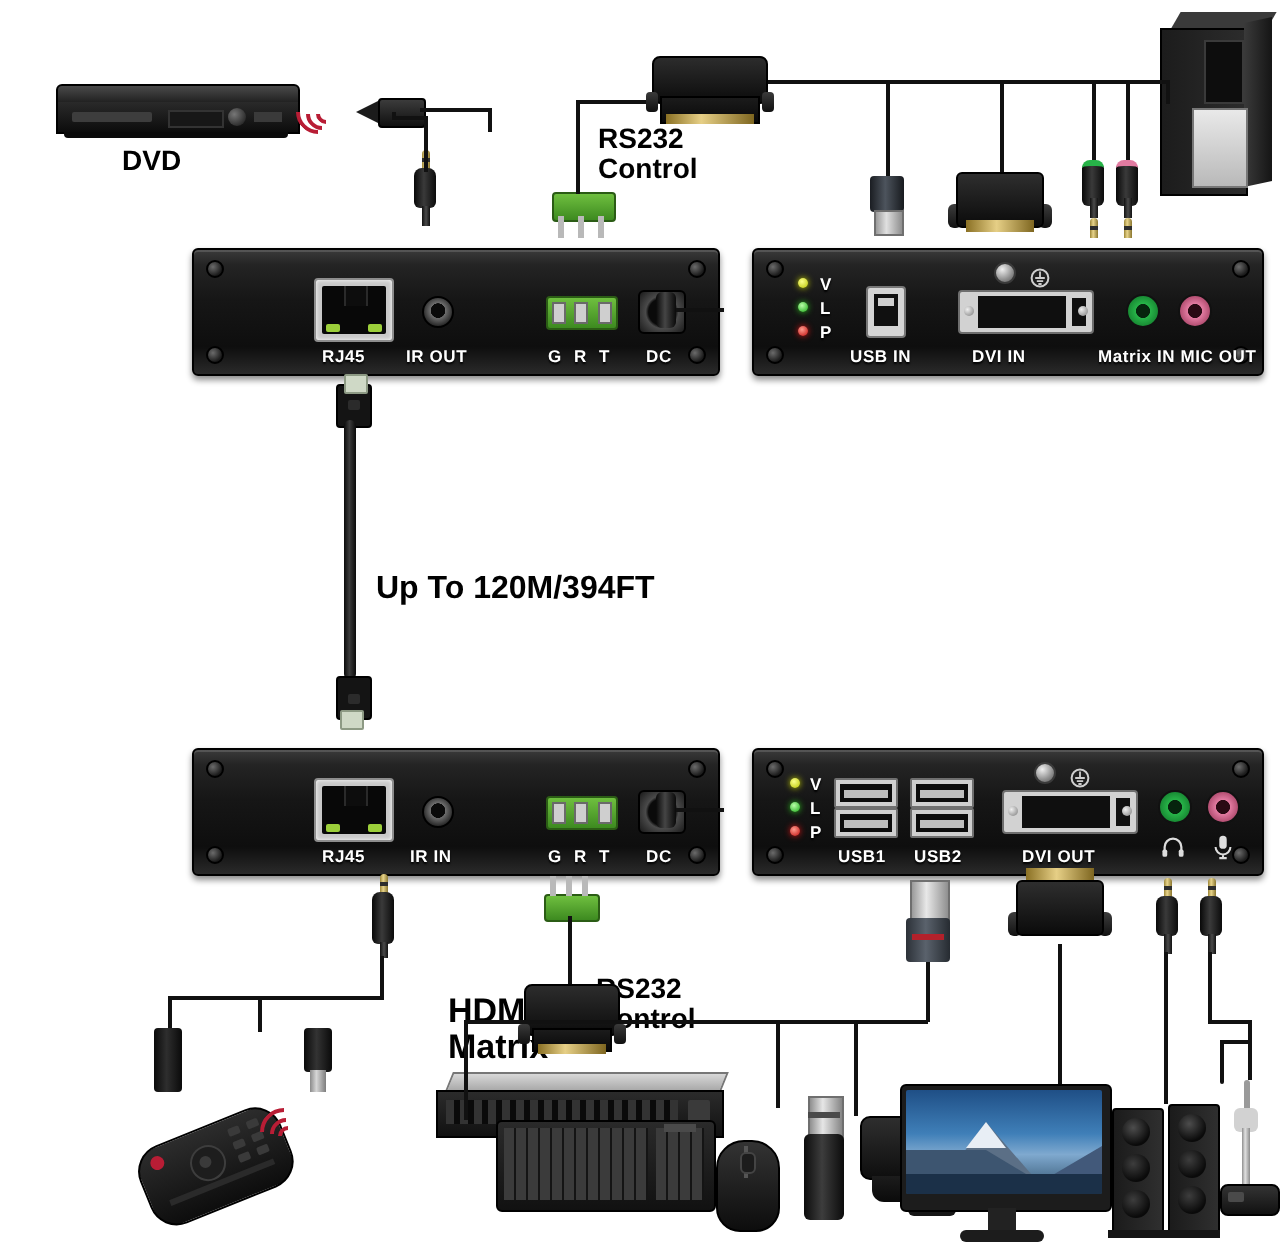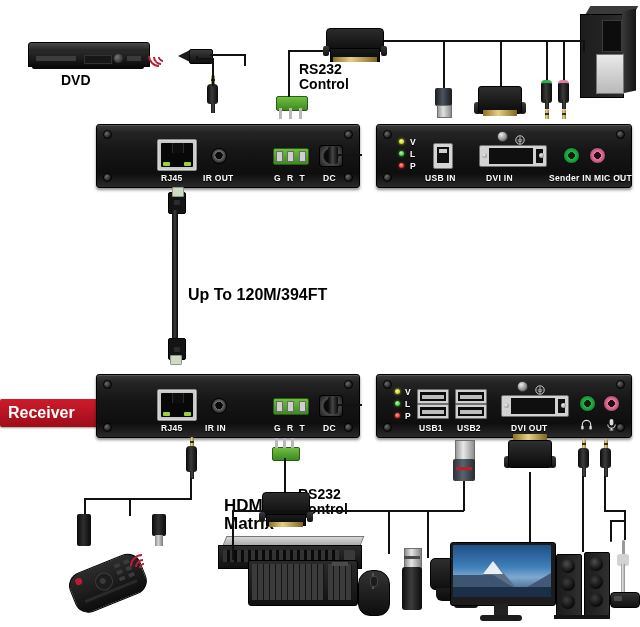--- a/index.html
+++ b/index.html
@@ -276,32 +276,29 @@
     <div class="screwicon" style="left:120px;top:6px;"></div>
     <div class="gndicon" style="left:138px;top:6px;">
       <svg viewBox="0 0 10 10" width="10" height="10">
           <circle cx="5" cy="5" r="4.2" fill="none" stroke="#cfcfcf" stroke-width="1"></circle>
           <path d="M5 1.8 V5 M2.6 5 H7.4 M3.4 6.6 H6.6 M4.2 8 H5.8" stroke="#cfcfcf" stroke-width="0.9" fill="none"></path>
         </svg>
     </div>
 
     <div class="audio green" style="left:186px;top:22px;width:15px;height:15px;"></div>
     <div class="audio pink" style="left:212px;top:22px;width:15px;height:15px;"></div>
-    <div class="plabel" style="left:172px;top:48px;">Sender IN MIC OUT</div>
+    <div class="plabel" style="left:172px;top:48px;">Matrix IN MIC OUT</div>
   </div>
 
   <div class="rjplug" style="left:168px;top:192px;"></div>
   <div class="wire" style="left:172px;top:210px;width:6px;height:130px;background:linear-gradient(90deg,#0a0a0a,#3c3c3c 45%,#0a0a0a);border-radius:3px;"></div>
   <div class="rjplug" style="left:168px;top:338px;transform:rotate(180deg);"></div>
 
   <div class="dtext" style="left:188px;top:286px;font-size:16px;">Up To 120M/394FT</div>
 
-  <div class="badge" style="left:0px;top:399px;width:92px;height:28px;">
-    <span>Receiver</span>
-  </div>
 
   <div class="panel" style="left:96px;top:374px;width:262px;height:62px;">
     <span class="scr-r-t"></span>
       <span class="scr-r-b"></span>
 
     <div class="rj45" style="left:60px;top:14px;width:38px;height:30px;">
       <i></i>
         <u class="l"></u>
         <u class="r"></u>
     </div>

